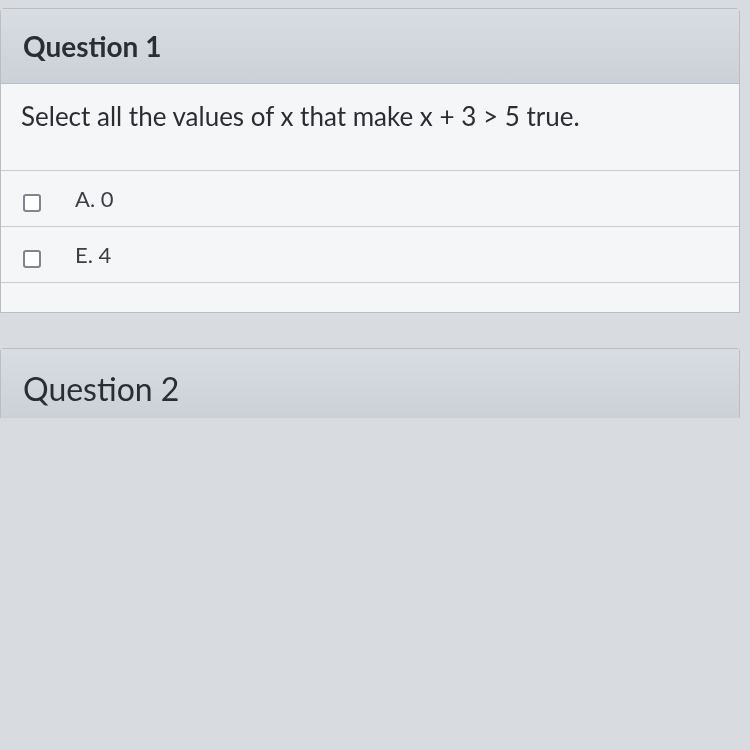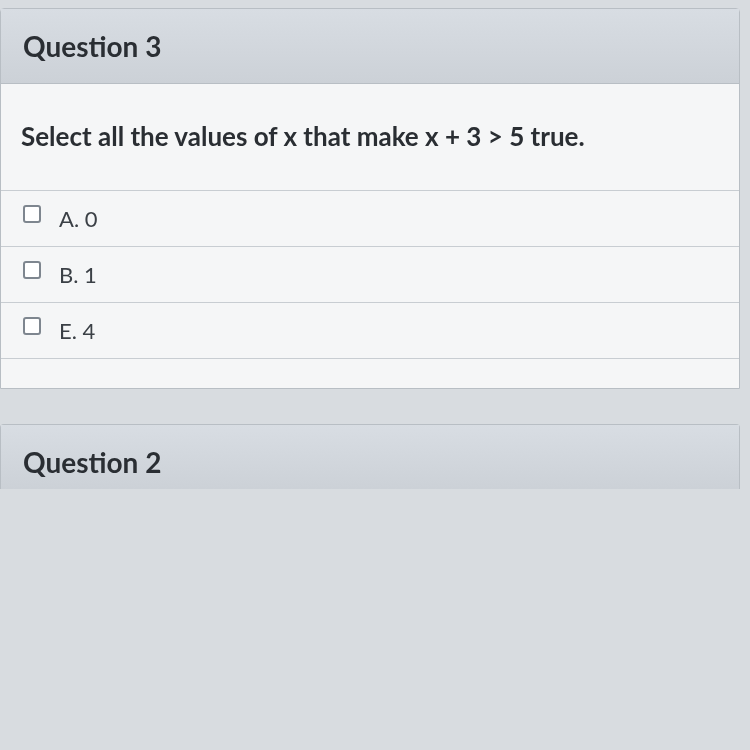--- a/index.html
+++ b/index.html
@@ -23,37 +23,37 @@
     }
     .question-header {
       background: linear-gradient(to bottom, #d8dde3, #ccd1d7);
       border-bottom: 1px solid #b8bec4;
       padding: 20px 22px;
       font-size: 28px;
       font-weight: 700;
       color: #2a2e33;
     }
     .question-body {
-      padding: 35px 20px 30px 20px;
-      font-weight: bold;
+      padding: 15px 20px 30px 20px;
     }
     .question-text {
       font-size: 26px;
       color: #2a2e33;
       line-height: 1.35;
     }
     .answers {
       margin-top: 6px;
     }
     .answer-row {
       display: flex;
-      align-items: flex-start;
+      align-items: flex-end;
       padding: 14px 22px;
       border-top: 1px solid #c8cdd2;
       min-height: 56px;
+      gap: 16px;
     }
     .checkbox {
       width: 18px;
       height: 18px;
       border: 2px solid #7e868f;
       border-radius: 3px;
       background: #fff;
       margin-right: 18px;
       flex-shrink: 0;
       display: inline-block;
@@ -68,43 +68,39 @@
     }
     .next-question {
       background: #f5f6f7;
       border: 1px solid #b8bec4;
       border-bottom: none;
       border-radius: 4px 4px 0 0;
     }
     .next-header {
       background: linear-gradient(to bottom, #d8dde3, #ccd1d7);
       padding: 20px 22px 10px 22px;
-      font-size: 28px;
-      font-weight: 700;
+      font-size: 32px;
+      font-weight: 400;
       color: #2a2e33;
     }
   </style>
 </head>
 <body>
 
 <div class="question-panel">
   <div class="question-header">
-    <span>Question 3</span>
+    <span>Question 1</span>
   </div>
   <div class="question-body">
     <div class="question-text">Select all the values of x that make x + 3 &gt; 5 true.</div>
   </div>
   <div class="answers">
     <div class="answer-row">
       <span class="checkbox"></span>
       <span class="answer-label">A. 0</span>
-    </div>
-    <div class="answer-row">
-      <span class="checkbox"></span>
-      <span class="answer-label">B. 1</span>
     </div>
     <div class="answer-row">
       <span class="checkbox"></span>
       <span class="answer-label">E. 4</span>
     </div>
     <div class="answers-spacer"></div>
   </div>
 </div>
 
 <div class="next-question">

